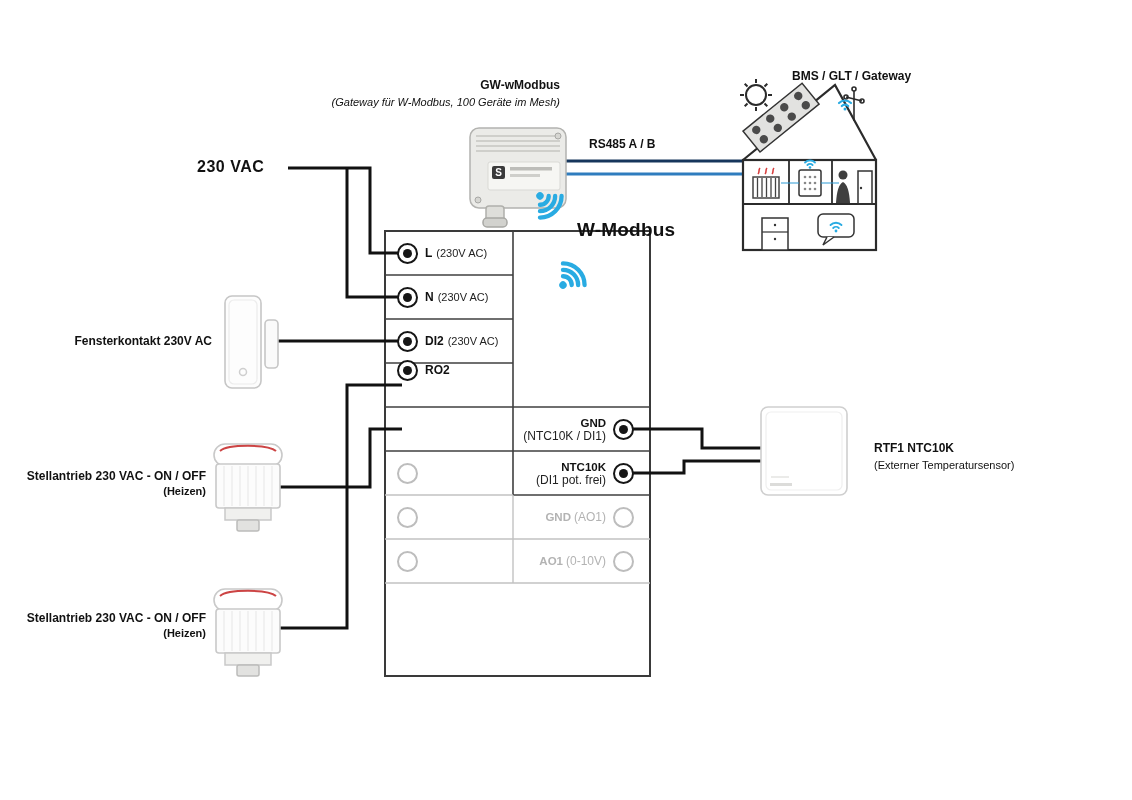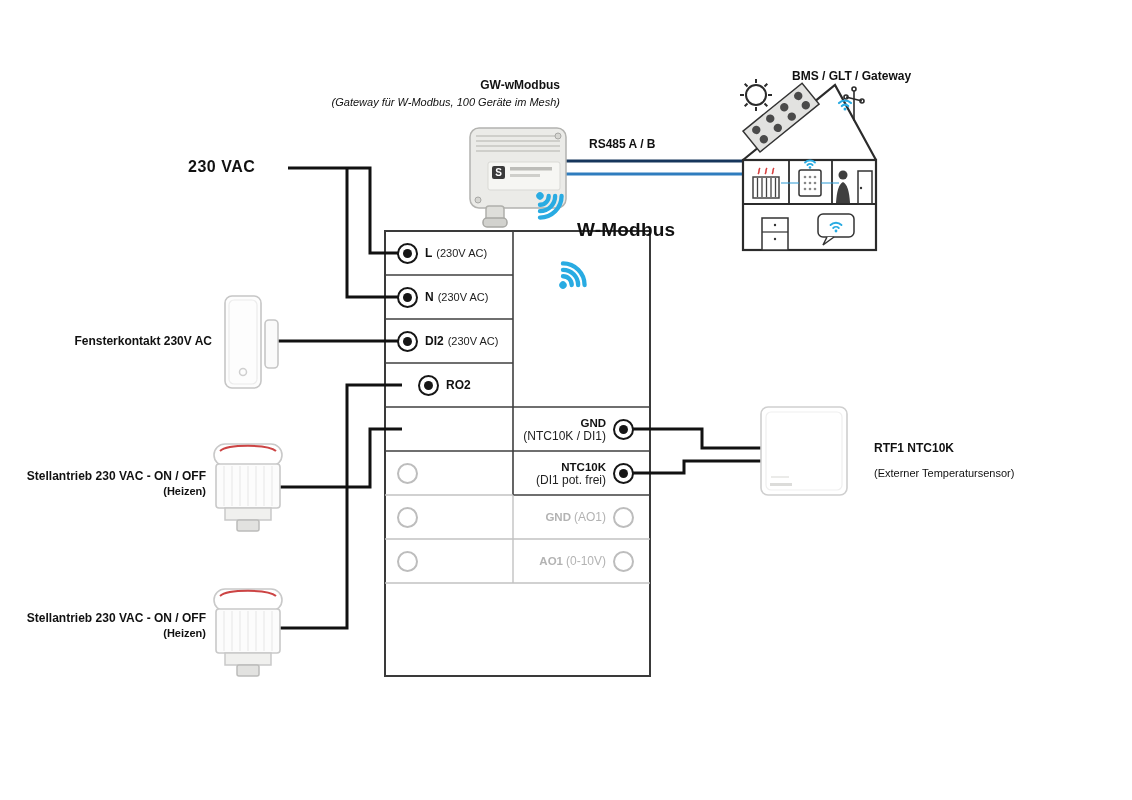--- a/index.html
+++ b/index.html
@@ -88,39 +88,39 @@
 
   <div class="abs z3 right-align" style="left:300px; top:78px; width:260px;">
     <div class="b12">GW-wModbus</div>
     <div class="n11" style="margin-top:2px;font-style:italic;">(Gateway für W-Modbus, 100 Geräte im Mesh)</div>
   </div>
 
   <div class="abs z3 b12" style="left:792px; top:69px;">BMS / GLT / Gateway</div>
 
   <div class="abs z3 b12" style="left:589px; top:137px;">RS485 A / B</div>
 
-  <div class="abs z3 big-power" style="left:188px; top:158px;">230 VAC</div>
+  <div class="abs z3 big-power" style="left:197px; top:158px;">230 VAC</div>
 
   <div class="abs wmodbus-title" style="left:577px; top:219px; z-index:5;">W-Modbus</div>
 
   <div class="abs z3 b12 right-align" style="left:28px; top:334px; width:184px;">Fensterkontakt 230V AC</div>
 
   <div class="abs z3 right-align" style="left:16px; top:469px; width:190px;">
     <div class="b12">Stellantrieb 230 VAC - ON / OFF</div>
     <div class="b11">(Heizen)</div>
   </div>
 
   <div class="abs z3 right-align" style="left:16px; top:611px; width:190px;">
     <div class="b12">Stellantrieb 230 VAC - ON / OFF</div>
     <div class="b11">(Heizen)</div>
   </div>
 
   <div class="abs z3" style="left:874px; top:441px;">
     <div class="b12">RTF1 NTC10K</div>
-    <div class="n11" style="margin-top:10px;">(Externer Temperatursensor)</div>
+    <div class="n11" style="margin-top:2px;">(Externer Temperatursensor)</div>
   </div>
 
   <div class="lrow" style="top:231px;">
     <span class="term"></span>
     <span class="tl">
         <b class="t-name">L</b>
         <span class="t-detail">(230V AC)</span>
       </span>
   </div>
   <div class="lrow" style="top:275px;">
@@ -130,21 +130,21 @@
         <span class="t-detail">(230V AC)</span>
       </span>
   </div>
   <div class="lrow" style="top:319px;text-align:right;">
     <span class="term"></span>
     <span class="tl">
         <b class="t-name">DI2</b>
         <span class="t-detail">(230V AC)</span>
       </span>
   </div>
-  <div class="lrow" style="top:363px;margin-left:21px;">
+  <div class="lrow" style="top:348px;">
     <span class="term"></span>
     <span class="tl">
         <b class="t-name">RO2</b>
         <span class="t-detail"></span>
       </span>
   </div>
   <div class="lrow" style="top:451px;">
     <span class="term off"></span>
   </div>
   <div class="lrow" style="top:495px;">

